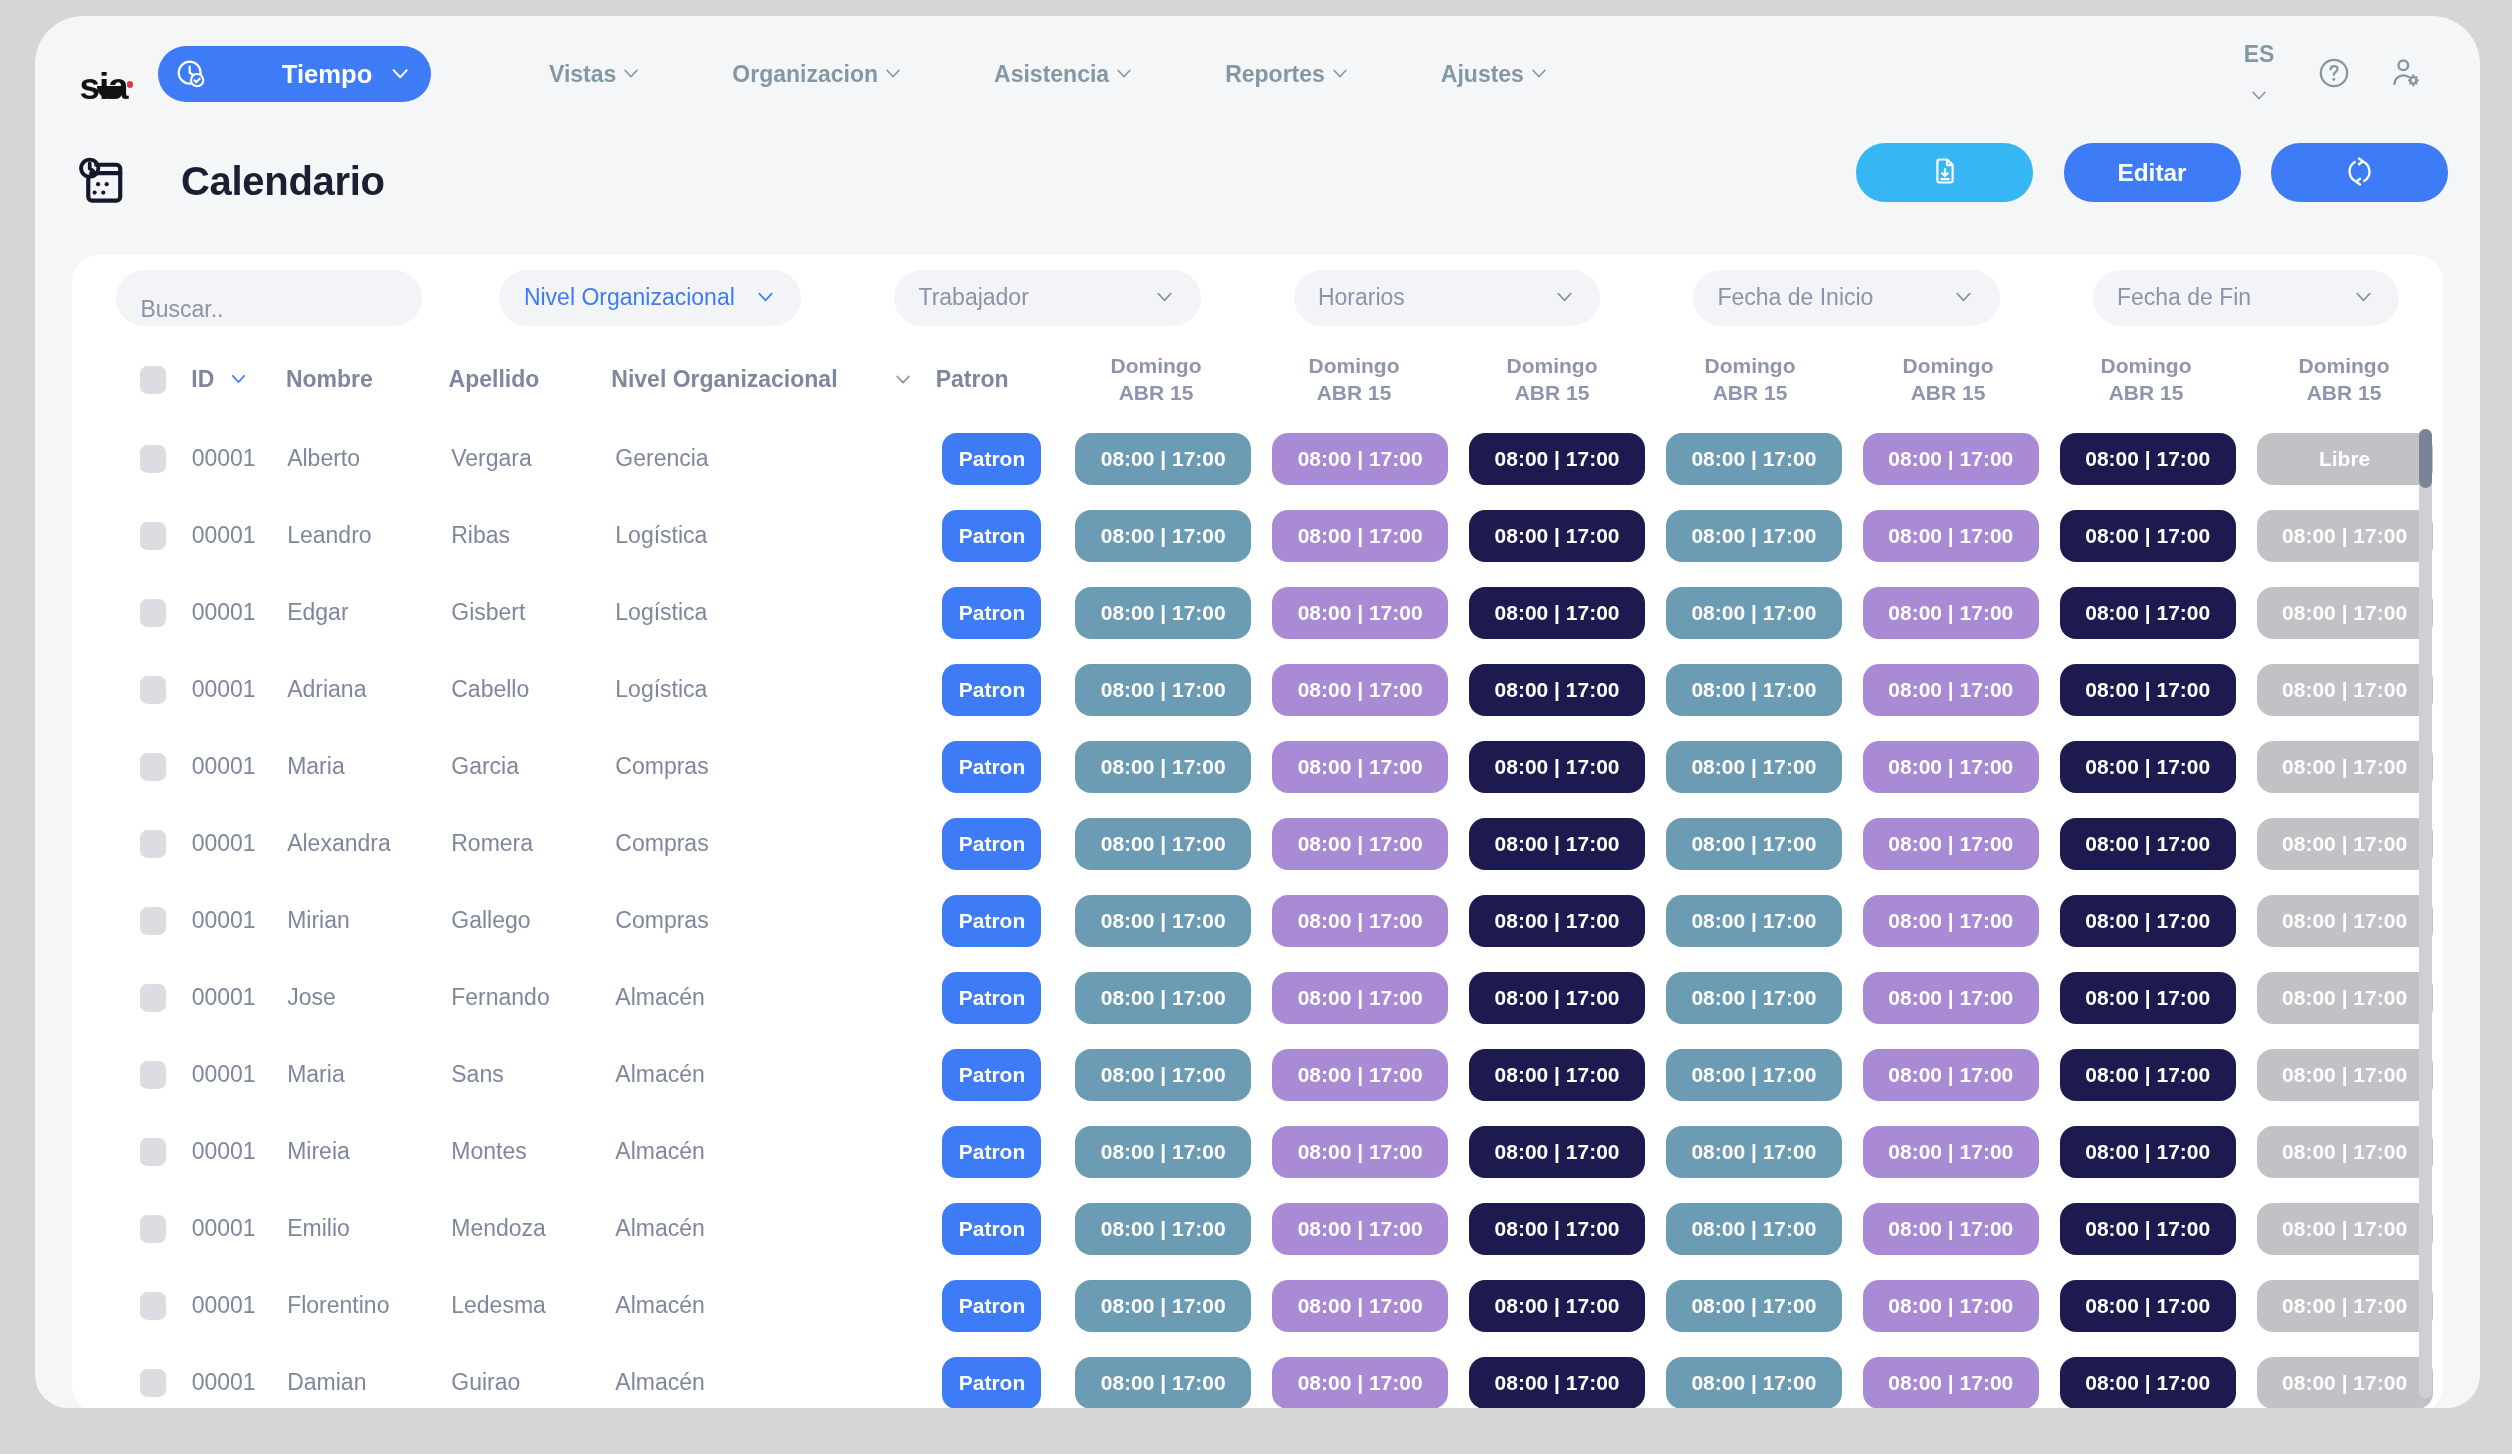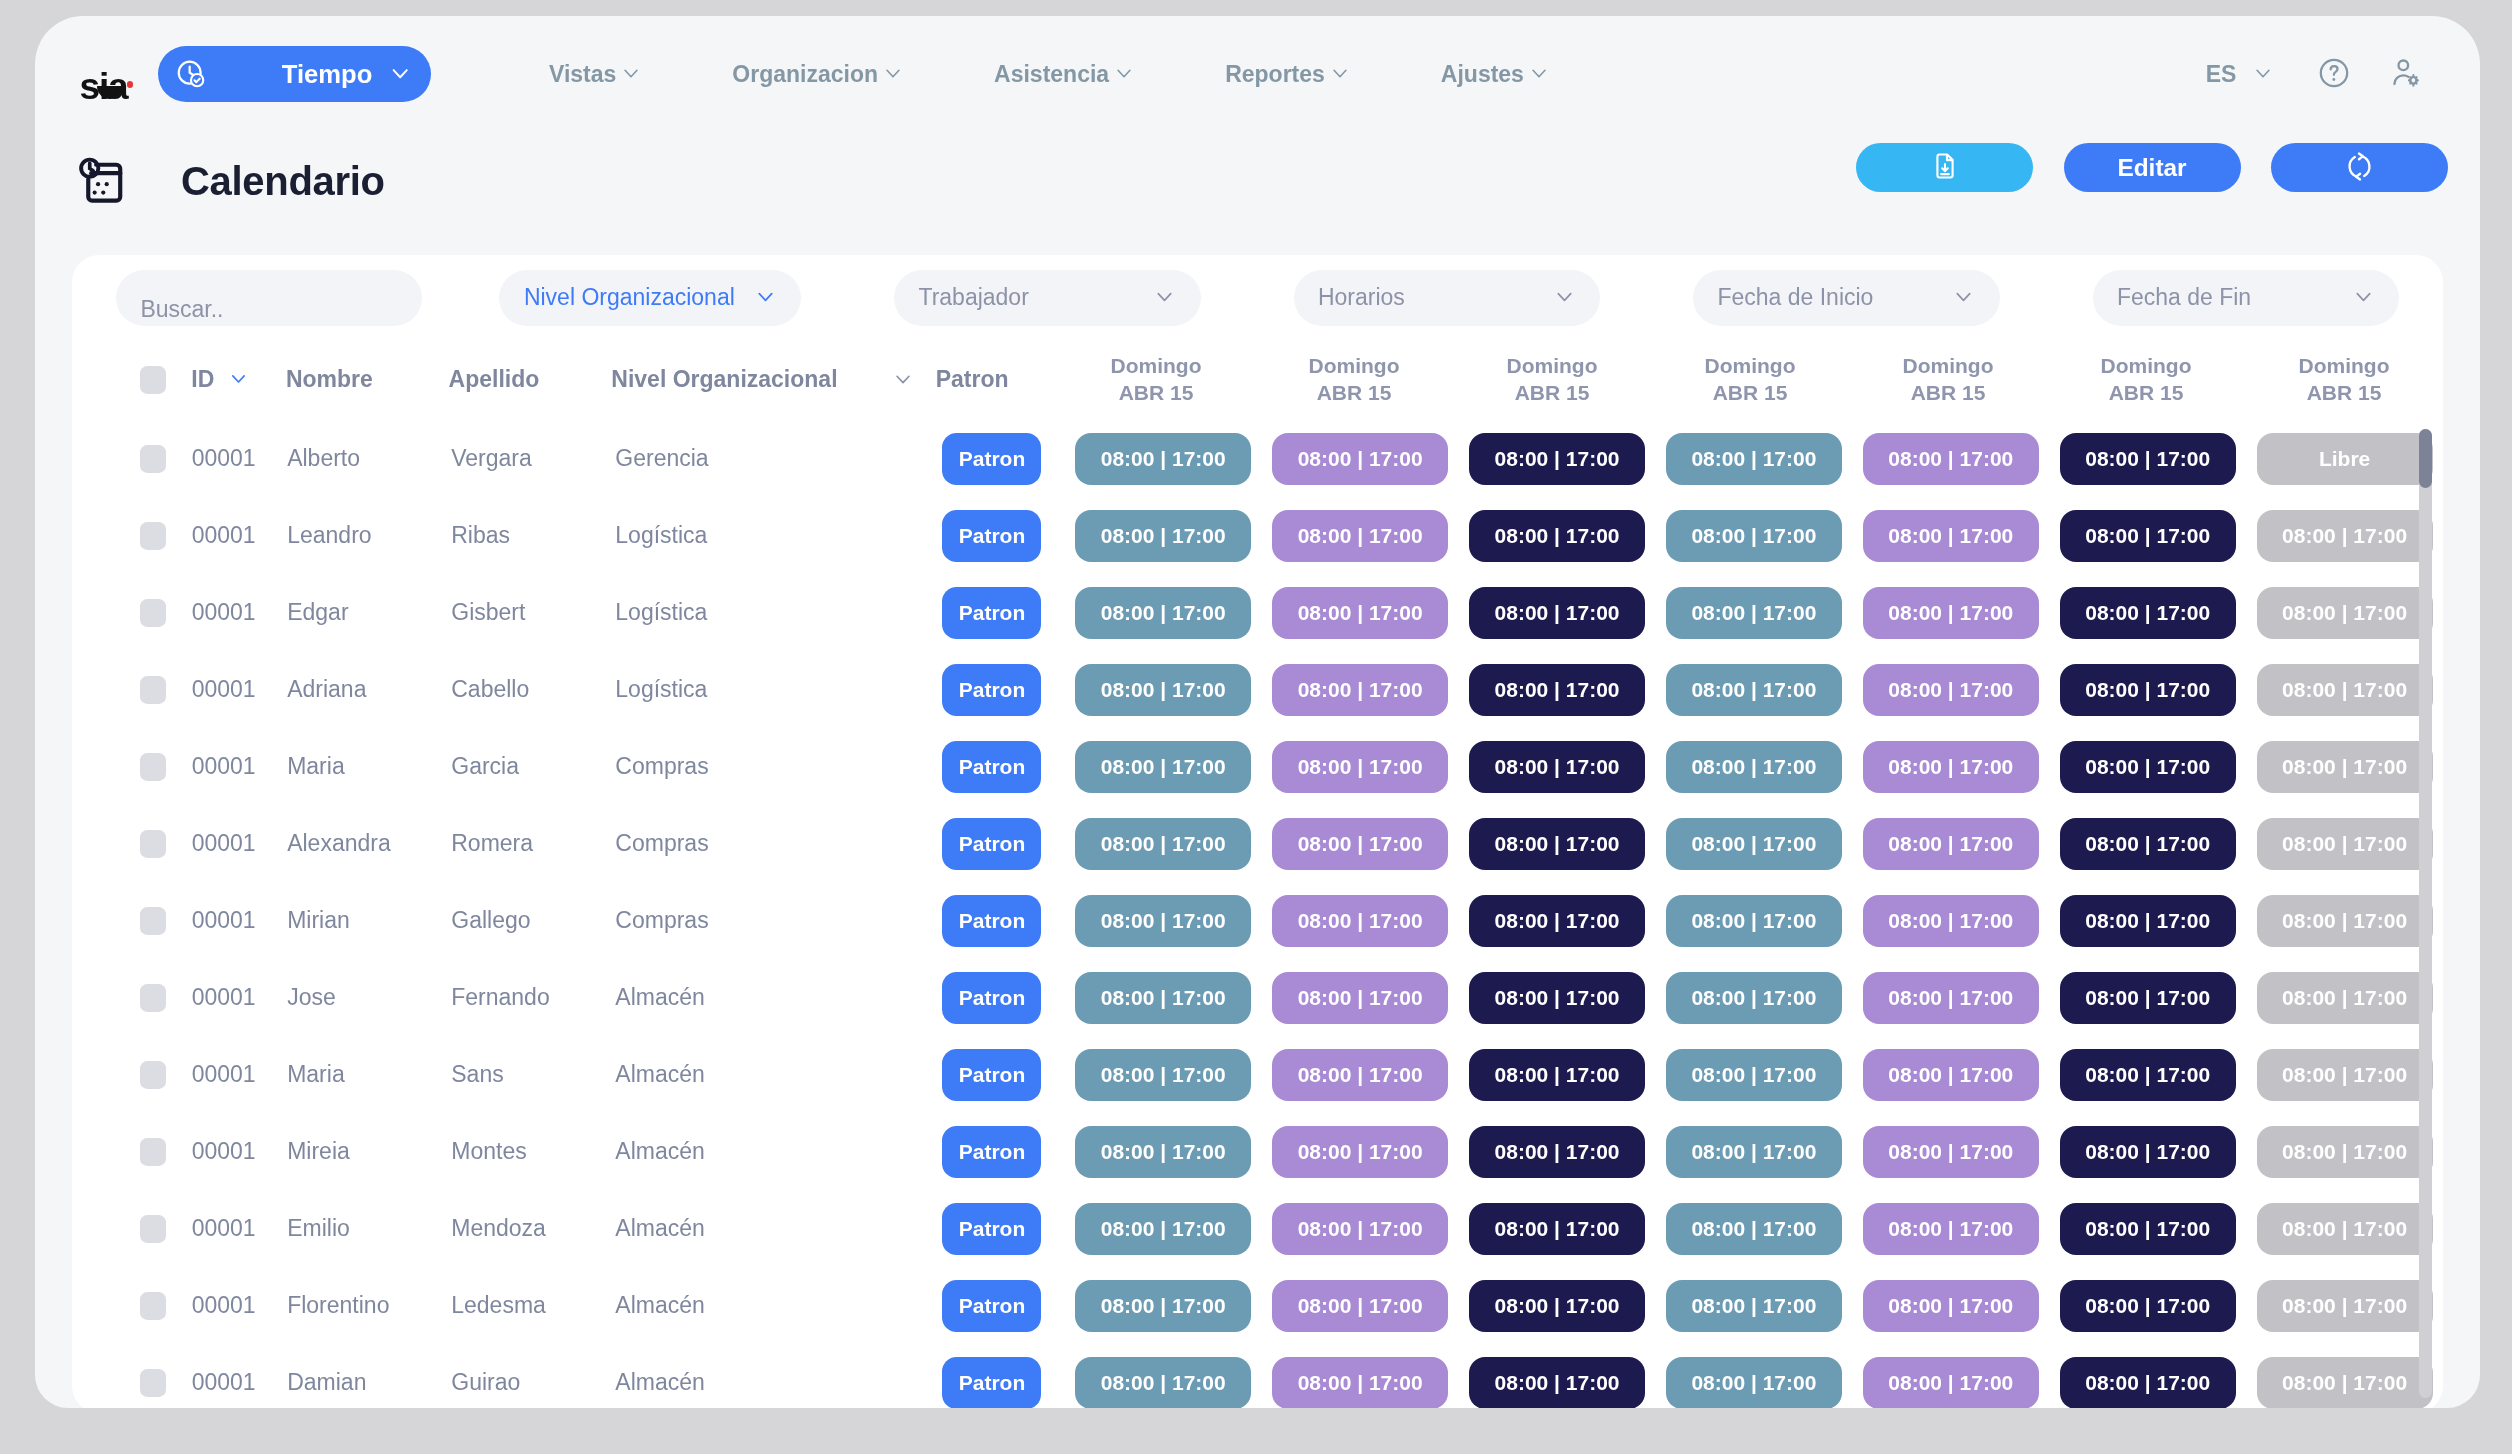--- a/index.html
+++ b/index.html
@@ -84,42 +84,42 @@
   }
   .navitem .t {
     color: #8497a5; font-size: 23px; font-weight: 600;
     white-space: nowrap;
   }
 
   .navright {
     position: absolute; right: 39px; top: 0; height: 116px;
     display: flex; align-items: center; gap: 0;
   }
-  .lang { display: flex; align-items: center; gap: 16px; padding: 0 24.4px; cursor: pointer; }
+  .lang { display: flex; align-items: center; gap: 16px; padding: 0 24.4px; cursor: pointer; flex-direction: column; }
   .lang .t { color: #8497a5; font-size: 23px; font-weight: 700; }
   .icon-btn { padding: 0 18.3px; cursor: pointer; display: flex; align-items: center; }
 
   
   .pagehead {
     position: absolute; left: 0; top: 116px;
     width: 2445px; height: 98px;
     display: flex; align-items: center;
   }
   .pagehead .cal-ico { margin-left: 39px; width: 59px; height: 59px; }
   .pagehead .title {
     margin-left: 48px;
     font-size: 40px; font-weight: 600; color: #1b1f33;
     letter-spacing: -0.3px;
   }
   .headbtns {
     position: absolute; right: 32px; top: 11px;
     display: flex; align-items: center; gap: 30.5px;
   }
   .hbtn {
-    height: 49px; border-radius: 29px;
+    height: 59px; border-radius: 29px;
     display: flex; align-items: center; justify-content: center;
     cursor: pointer; border: none;
   }
   .hbtn.export { width: 177px; background: #37b6f4; }
   .hbtn.edit   { width: 177px; background: #3e7bf6; }
   .hbtn.refresh{ width: 177px; background: #3e7bf6; }
   .hbtn .t { color: #fff; font-size: 24.4px; font-weight: 600; }
 
   
   .card {

